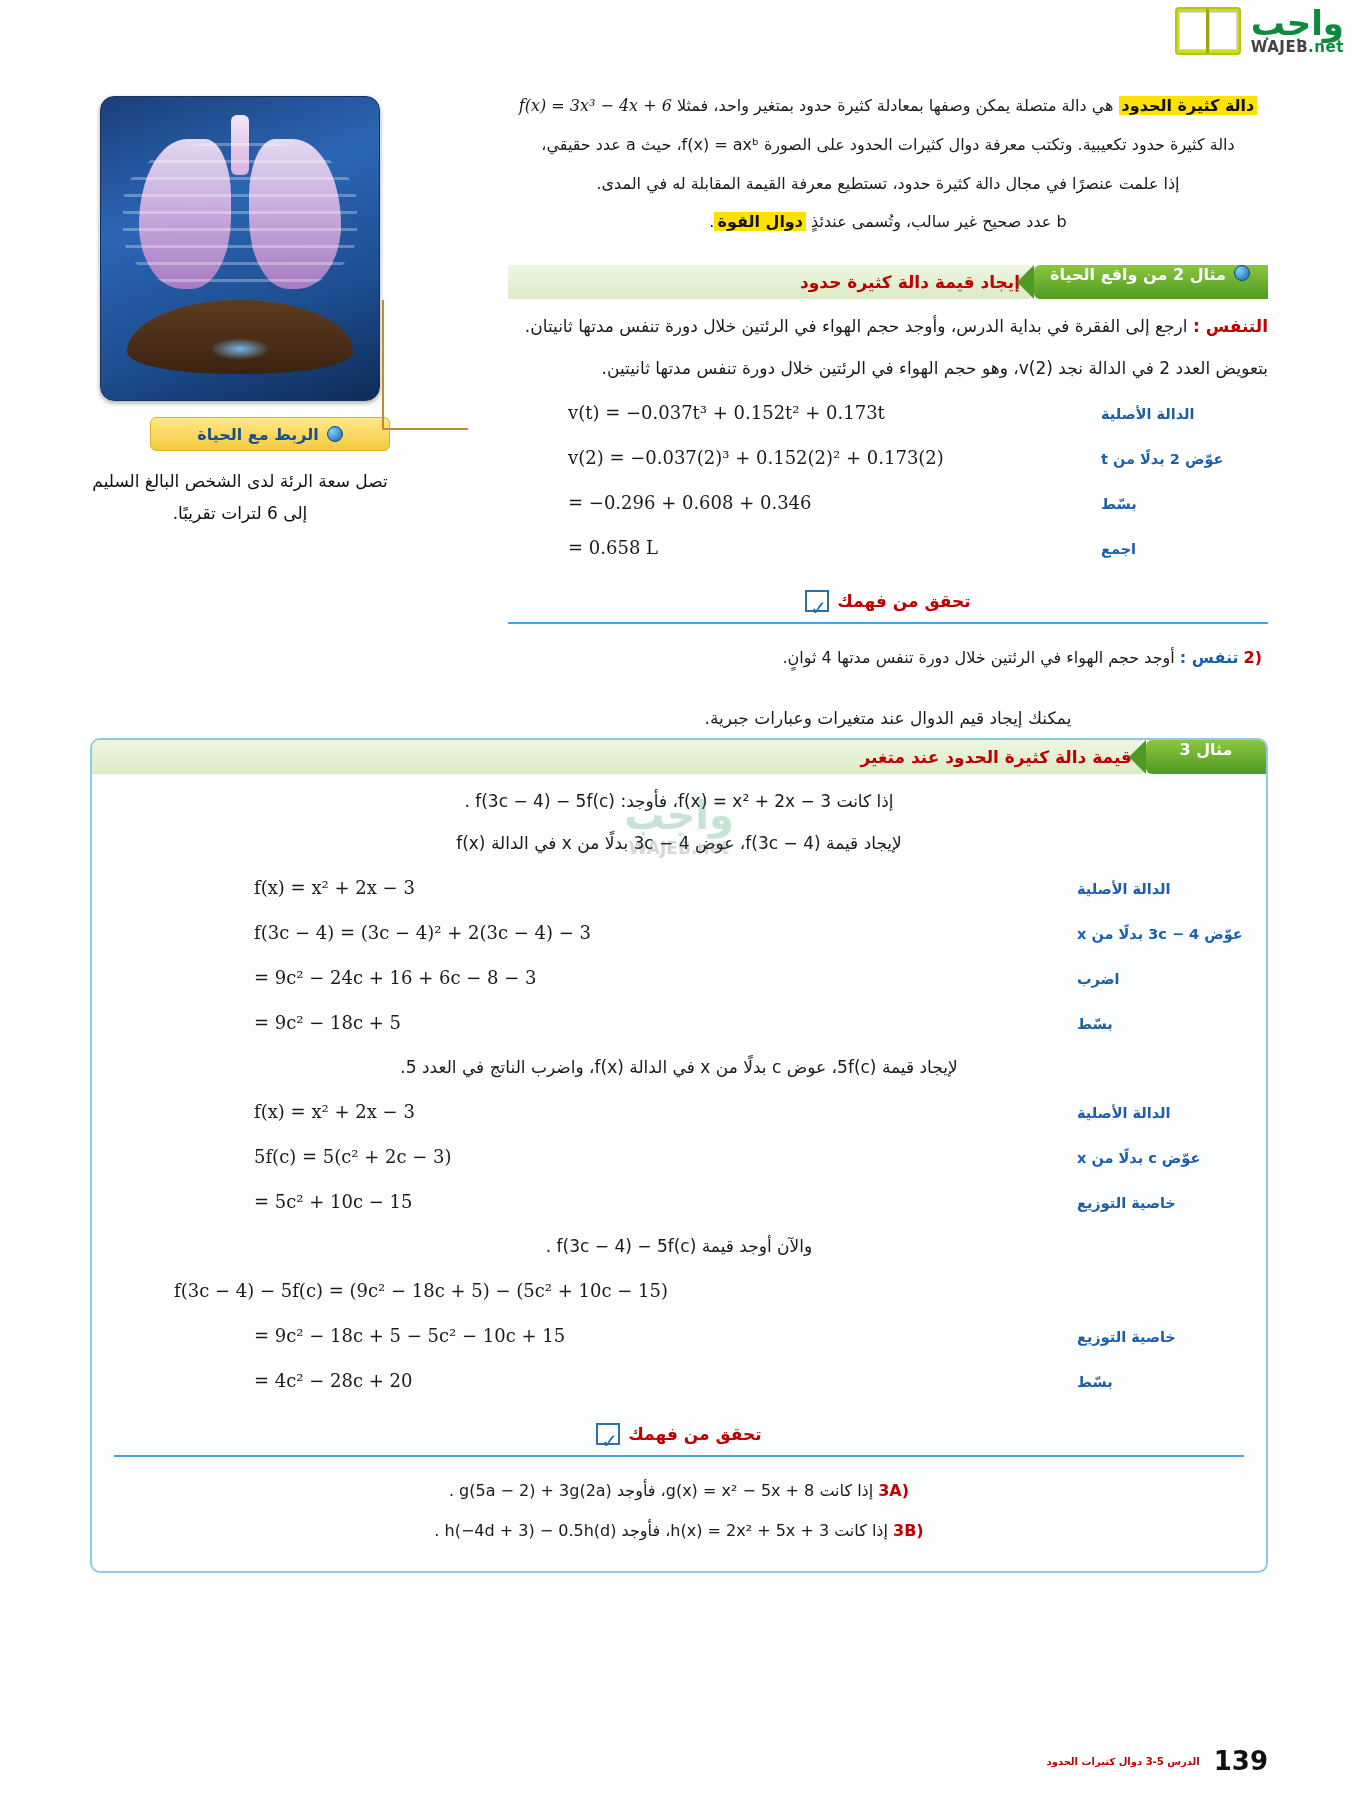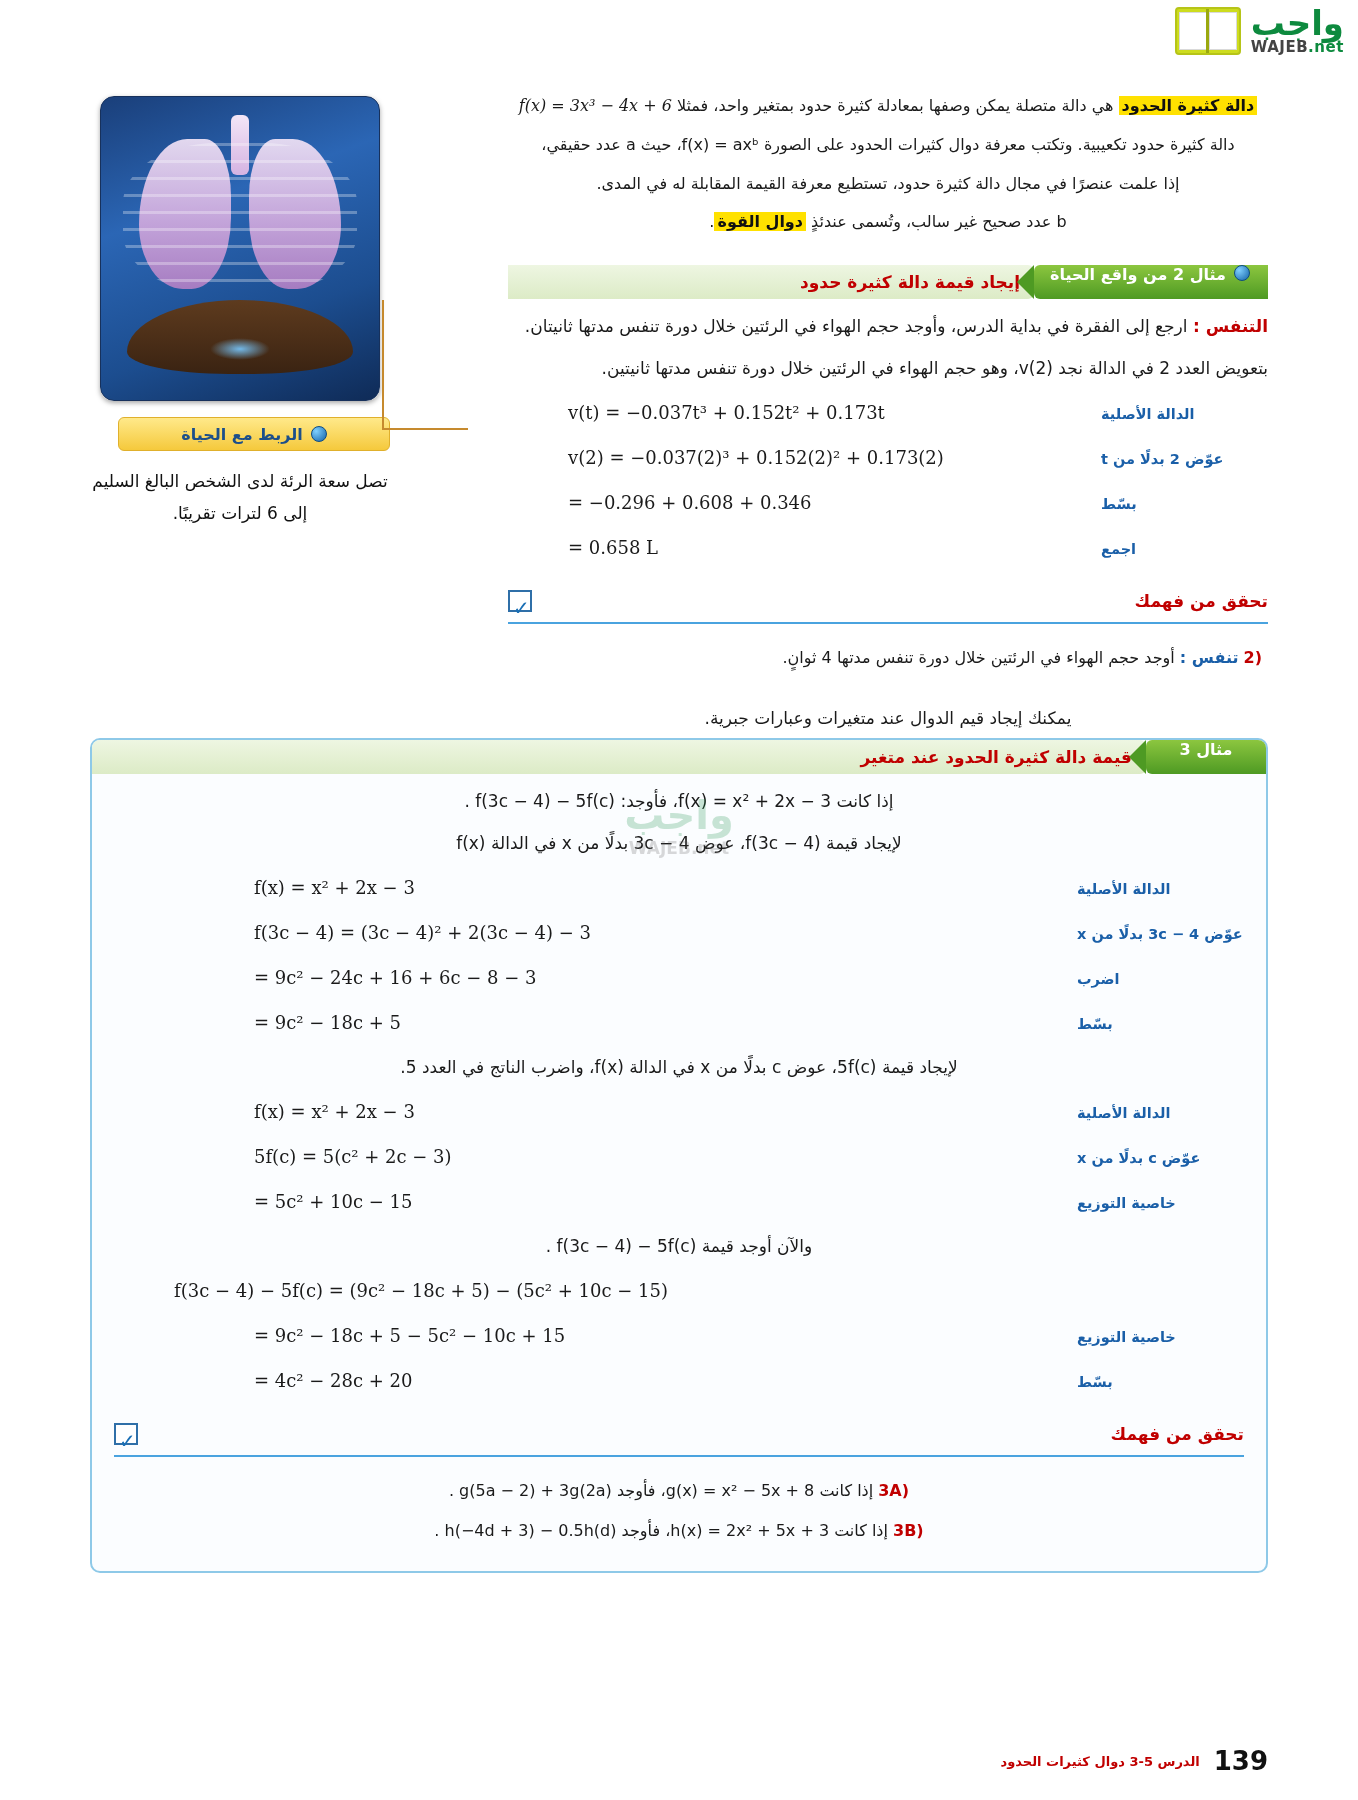--- a/index.html
+++ b/index.html
@@ -93,21 +93,21 @@
 
   .connector {
     position:absolute; top:300px; left:382px; width:2px; height:130px;
     background:#c68a2e;
   }
   .connector::after {
     content:""; position:absolute; bottom:0; left:0; width:86px; height:2px; background:#c68a2e;
   }
 
   .life-banner {
-    margin-top:16px; width:272px; height:34px; border-radius:6px;
+    margin-top:16px; width:240px; height:34px; border-radius:6px;
     background:linear-gradient(180deg,#ffe98a,#f5c93c);
     border:1px solid #e0b02c;
     display:flex; align-items:center; justify-content:center; gap:8px;
     color:#1c4f8a; font-weight:bold; font-size:16px; direction:rtl;
   }
   .globe {
     width:16px; height:16px; border-radius:50%;
     background:radial-gradient(circle at 30% 30%, #7fd0ff, #1463a8);
     border:1px solid #0d4c84; display:inline-block;
   }
@@ -153,21 +153,21 @@
   .step .eq {
     flex:1; font-family:"DejaVu Serif","Liberation Serif",serif; font-size:18px;
     direction:ltr; text-align:left; padding-right:0; padding-left:0;
   }
   .step .eq.indent { padding-left:60px; }
   .steps.c .step .eq { padding-left:140px; }
 
   
   .check-wrap { margin-top:18px; }
   .check-head {
-    display:flex; direction:rtl; align-items:center; justify-content:space-between;
+    display:flex; direction:rtl; align-items:center; justify-content:center;
     gap:8px; border-bottom:2px solid #4aa3df; padding-bottom:4px;
   }
   .check-head .cbox {
     width:24px; height:22px; background:#fff; border:2px solid #2f6fa8; position:relative;
     order:2;
   }
   .check-head .cbox::after{
     content:"✓"; position:absolute; left:3px; top:-4px; font-size:20px; color:#1a6fb5; font-weight:bold;
   }
   .check-title { color:#c00000; font-weight:bold; font-size:17px; order:1; }
@@ -187,21 +187,21 @@
     opacity:.22; pointer-events:none; text-align:center;
   }
   .watermark .w1 { font-size:40px; font-weight:bold; color:#0d8a3e; }
   .watermark .w2 { font-size:17px; font-weight:bold; color:#555; }
 
   .footer {
     position:absolute; bottom:24px; right:90px; left:90px;
     display:flex; direction:rtl; align-items:center; gap:14px;
   }
   .page-num { font-size:26px; font-weight:bold; color:#111; }
-  .footer-text { font-size:13px; font-weight:bold; color:#c00000; }
+  .footer-text { font-size:10px; font-weight:bold; color:#c00000; }
   .footer-line { flex:1; height:0; }
 </style>
 </head>
 <body>
 
 <div class="page">
 
   <div class="brand">
     <div class="brand-text">
       <div class="brand-word">واجب</div>

